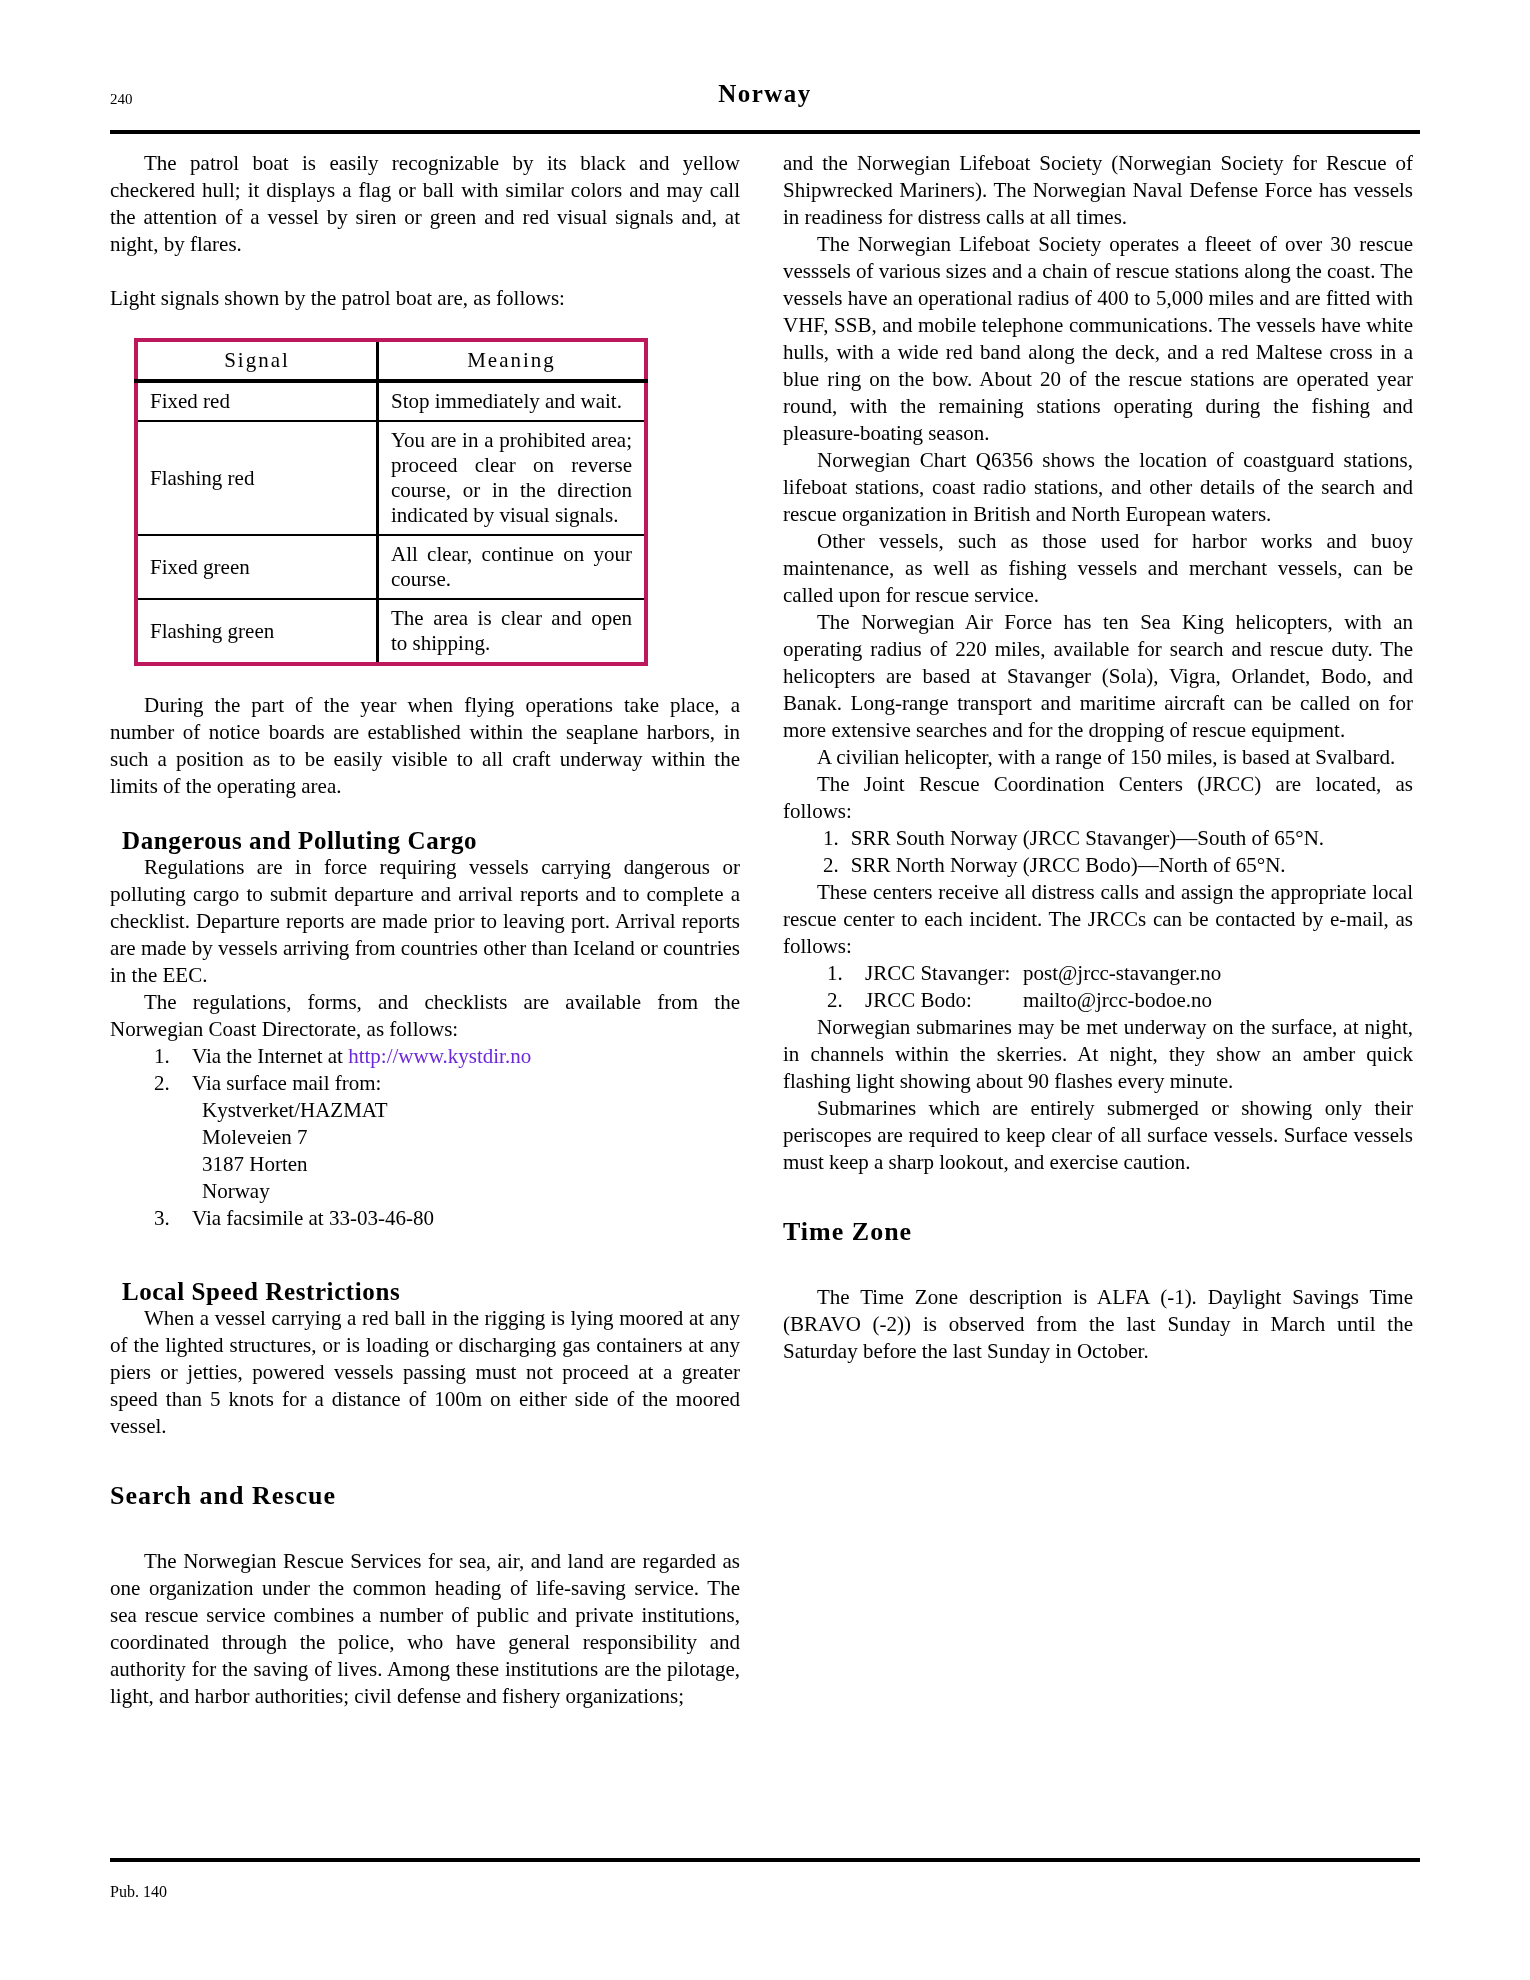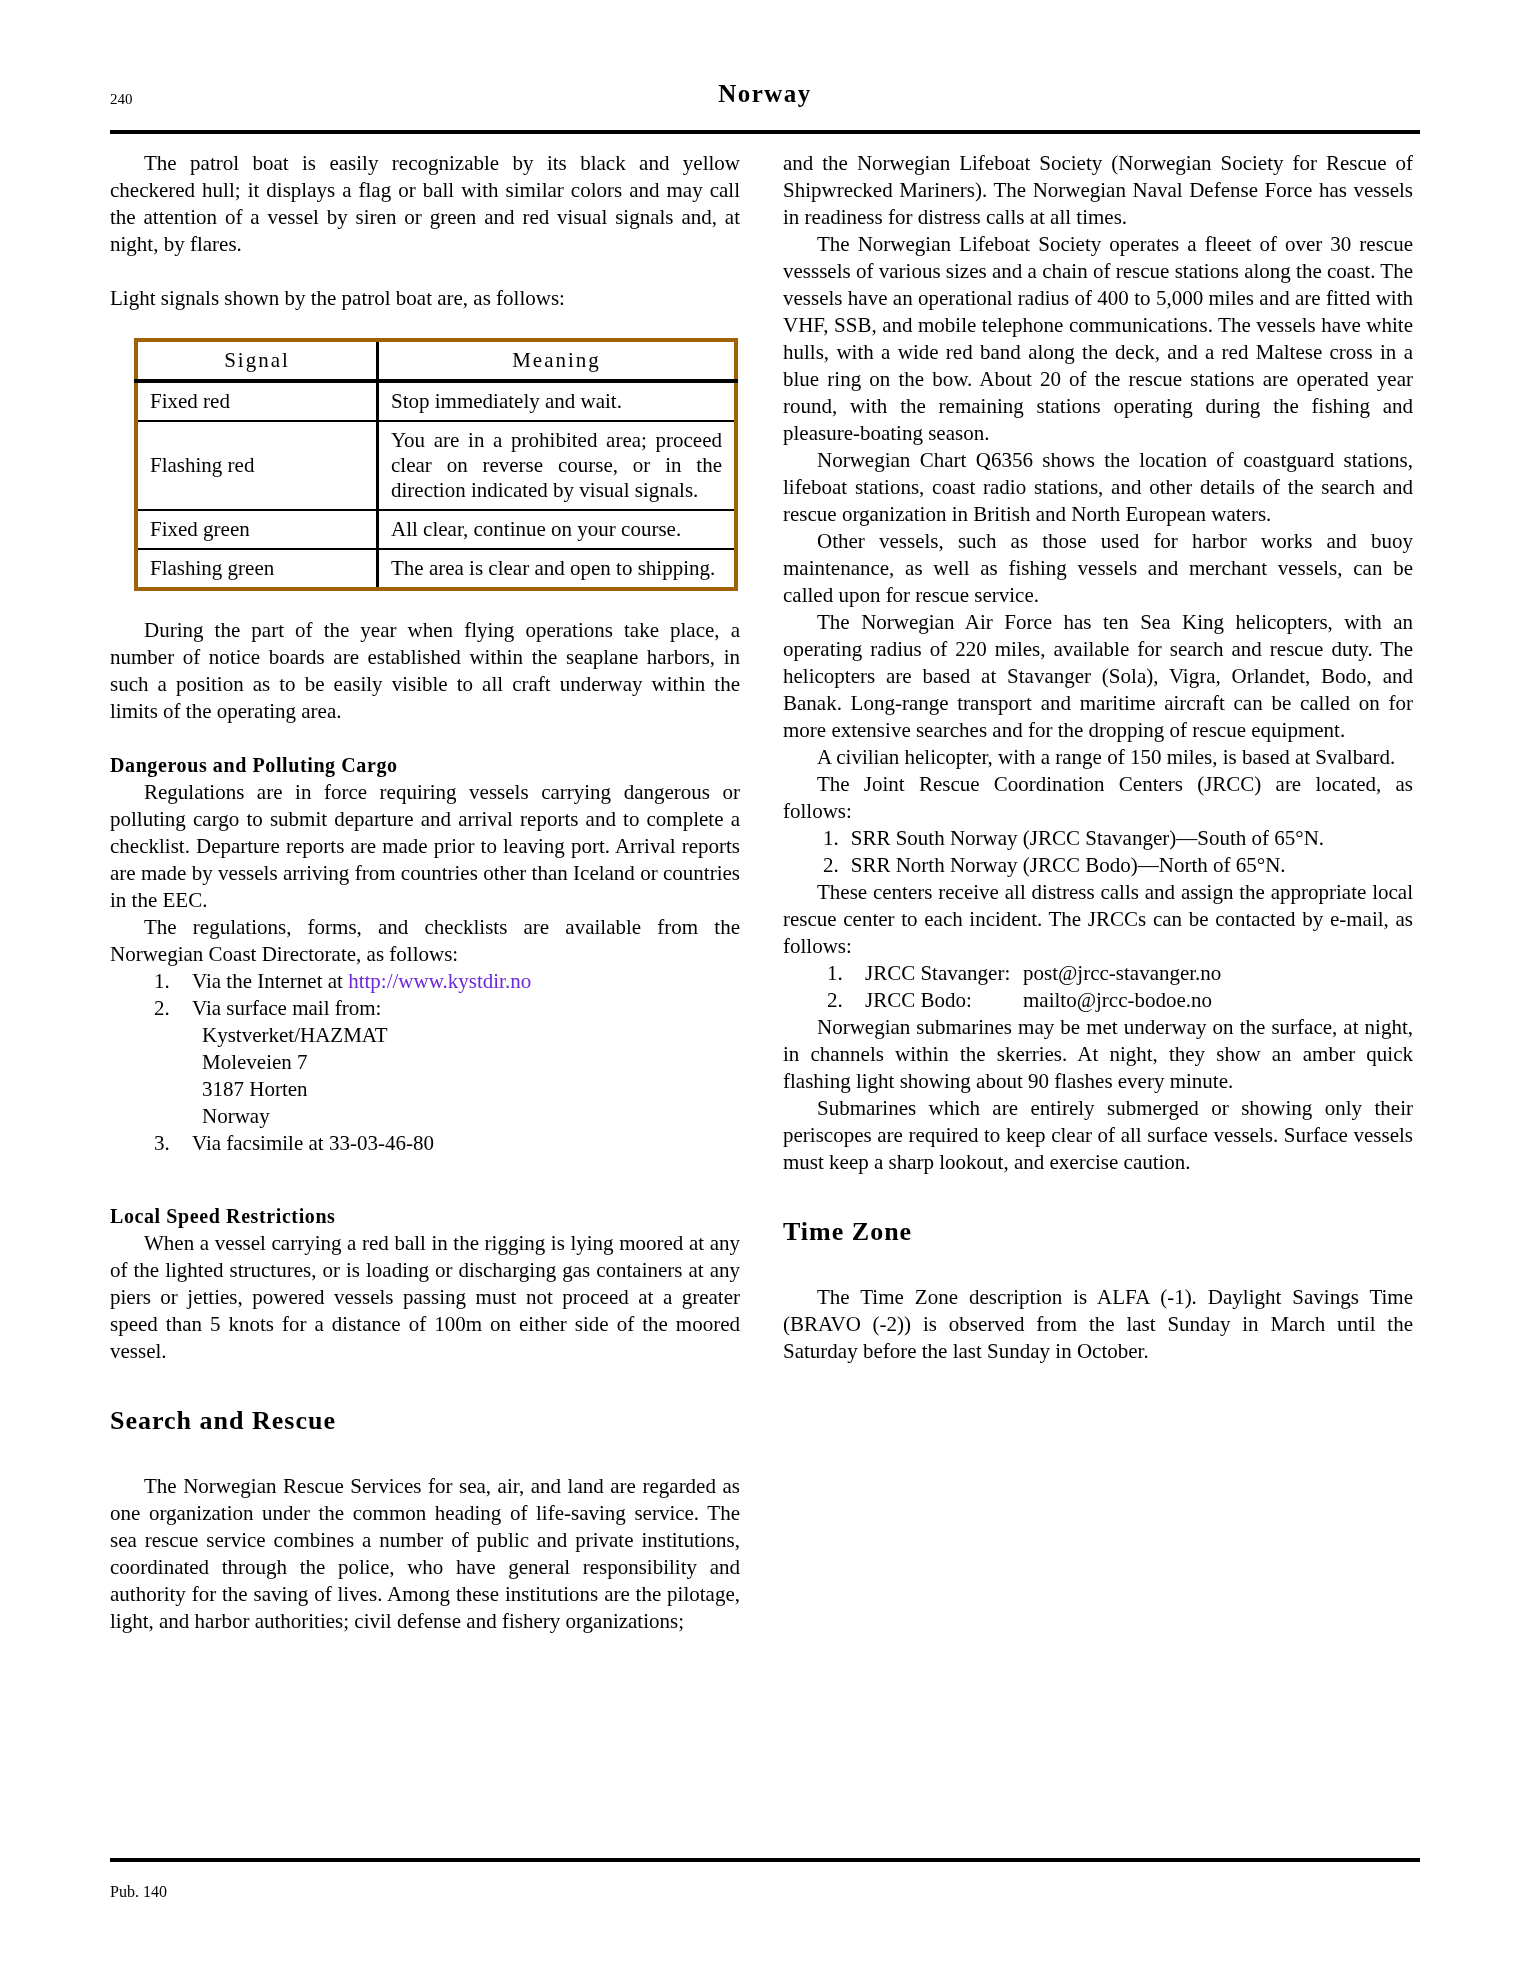--- a/index.html
+++ b/index.html
@@ -24,27 +24,27 @@
   .col{position:absolute;top:150px;width:630px;text-align:justify;}
   .col-left{left:110px;}
   .col-right{left:783px;}
 
   p{margin:0;text-align:justify;}
   p.ind{text-indent:34px;}
   .gap-before{margin-top:27px;}
 
   h2{font-size:26px;line-height:32px;font-weight:bold;letter-spacing:1px;
      margin:40px 0 36px 0;text-align:left;}
-  h3{font-size:20px;line-height:27px;font-weight:bold;letter-spacing:0.6px;
-     margin:27px 0 0 0;text-align:left;}
+  h3{font-size:25px;line-height:27px;font-weight:bold;letter-spacing:0.6px;
+     margin:27px 0 0 12px;text-align:left;}
   .mt-lg{margin-top:46px;}
 
   table.signals{
-    border-collapse:collapse;border:4px solid #a16207;
-    margin:26px 0 26px 24px;width:604px;
+    border-collapse:collapse;border:4px solid #be185d;
+    margin:26px 0 26px 24px;width:514px;
     line-height:25px;
   }
   table.signals th{
     font-weight:normal;letter-spacing:2px;text-align:center;
     padding:6px 10px;border-bottom:4px solid #000;
   }
   table.signals th:first-child{width:218px;}
   table.signals th + th, table.signals td + td{border-left:3px solid #000;}
   table.signals tbody td{border-top:2px solid #000;padding:6px 12px;vertical-align:middle;}
   table.signals td.mean{text-align:justify;}

